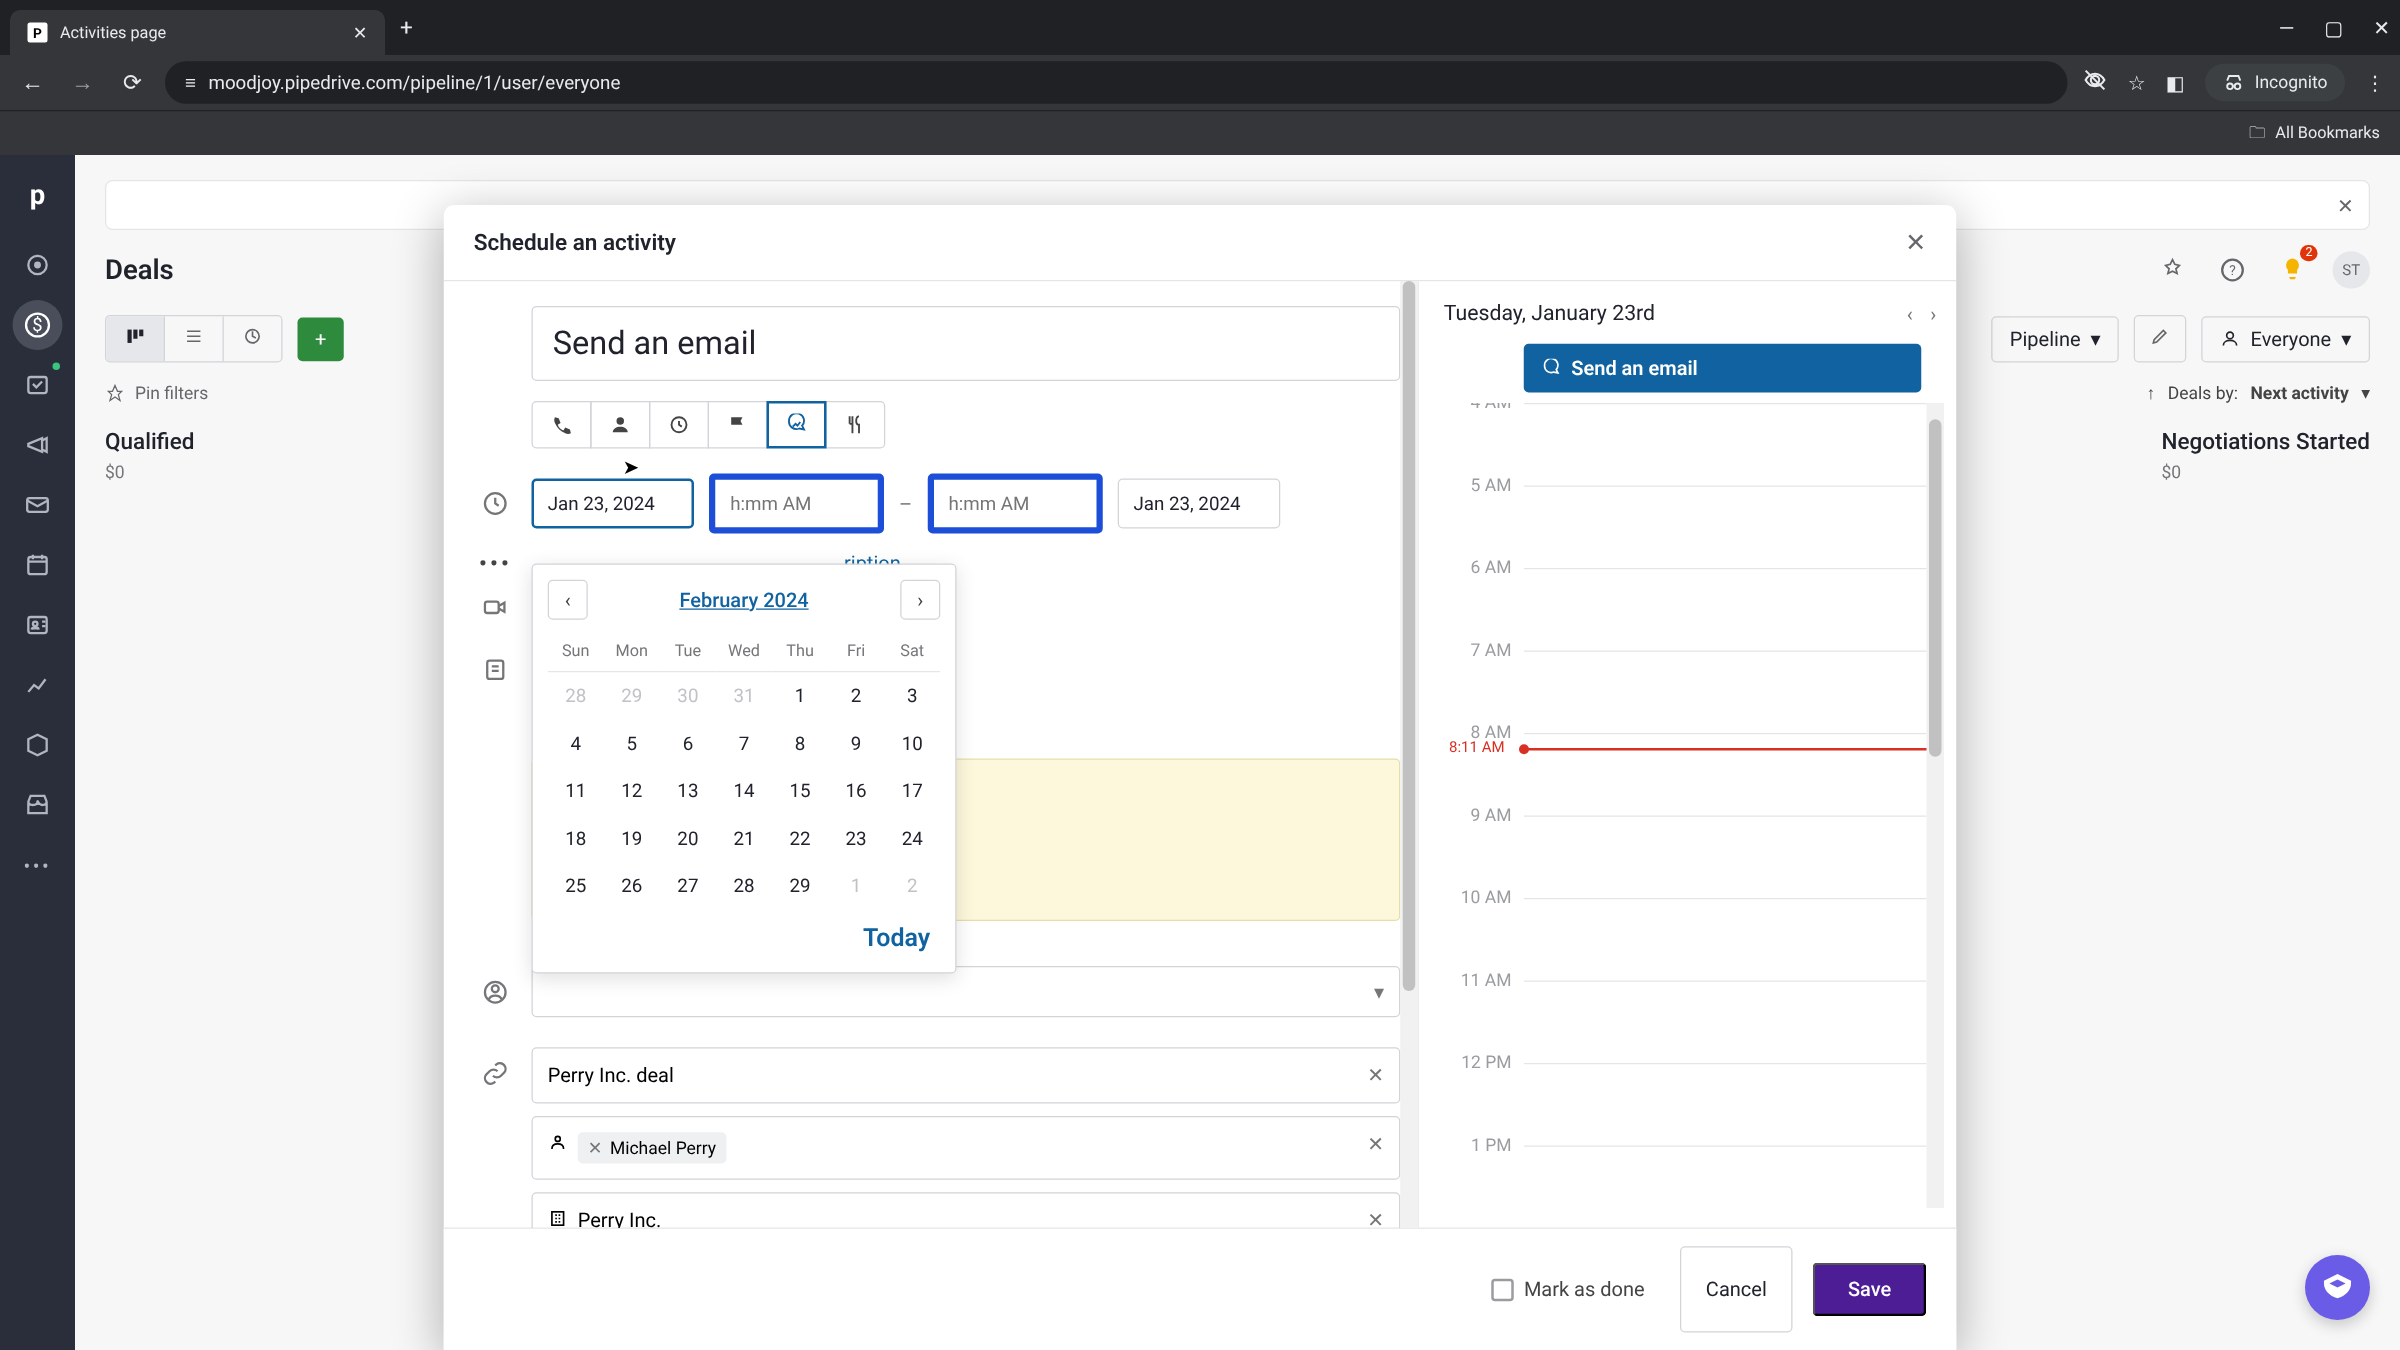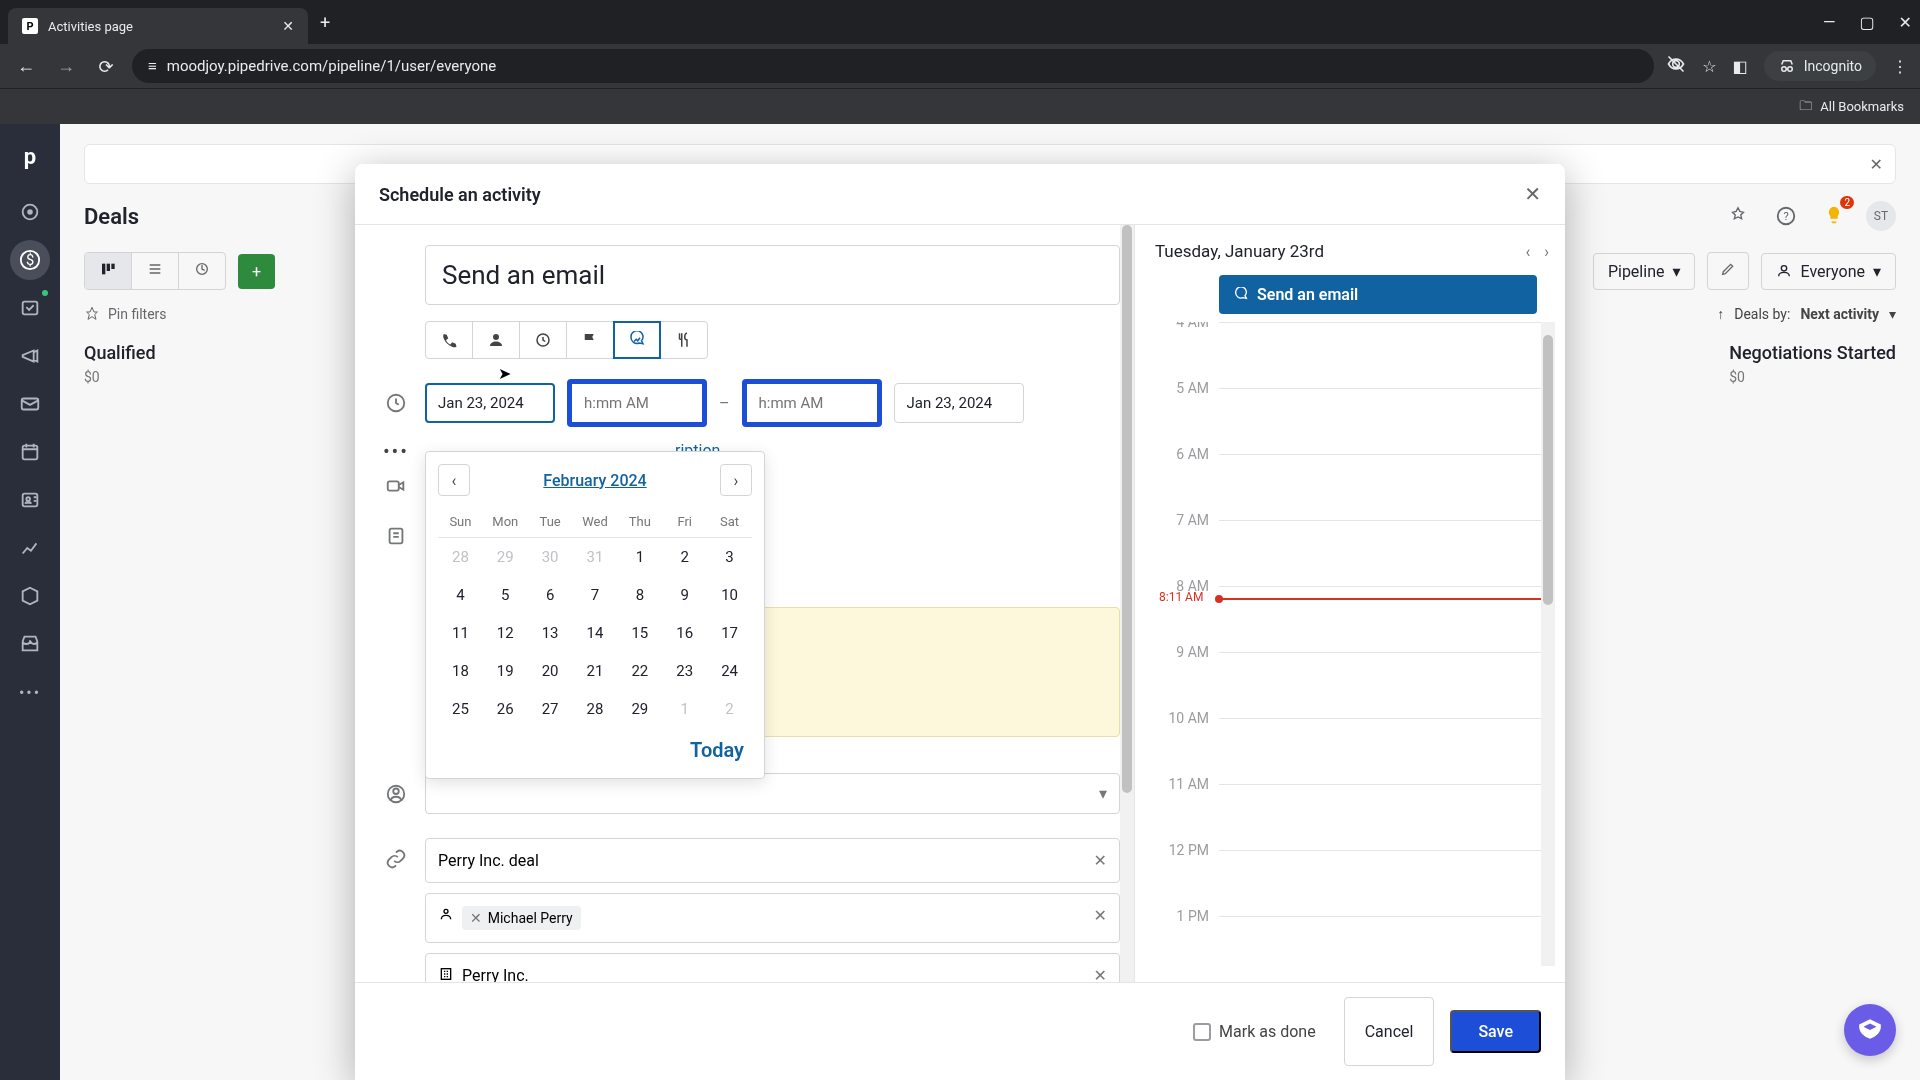--- a/index.html
+++ b/index.html
@@ -124,21 +124,21 @@
 .hour-label { width: 64px; text-align: right; padding-right: 10px; color: #9a9ca0; font-size: 14px; transform: translateY(-8px);}
 .hour-cell { flex: 1; border-top: 1px solid #e5e5e5; }
 .now-line { position: absolute; left: 64px; right: 14px; border-top: 2px solid #d93025; }
 .now-dot { position: absolute; width: 8px; height: 8px; background: #d93025; border-radius: 50%; transform: translate(-4px,-5px);}
 .now-label { position: absolute; left: 4px; font-size: 12px; color: #d93025; transform: translateY(-8px);}
 
 .modal-footer { border-top: 1px solid #e5e5e5; padding: 14px 24px; display: flex; align-items: center; justify-content: flex-end; gap: 16px; background:#fff;}
 .mark-done { display: flex; align-items: center; gap: 8px; color: #444; font-size: 16px; margin-right: 12px;}
 .checkbox { width: 18px; height: 18px; border: 2px solid #9a9ca0; border-radius: 3px; }
 .btn-cancel { background: #fff; border: 1px solid #d2d4d8; padding: 24px 20px; border-radius: 4px; font-size: 16px; color: #21232c;}
-.btn-save { background: #1d4ed8; color: #fff; padding: 10px 26px; border-radius: 4px; font-size: 16px; font-weight: 500;}
+.btn-save { background: #4c1d95; color: #fff; padding: 10px 26px; border-radius: 4px; font-size: 16px; font-weight: 500;}
 
 .fab { position: absolute; bottom: 24px; right: 24px; width: 52px; height: 52px; border-radius: 50%; background: #6b5ce7; display: flex; align-items: center; justify-content: center; color: #fff; box-shadow: 0 4px 12px rgba(0,0,0,0.2);}
 
 .cursor { position: absolute; top: 364px; left: 498px; font-size: 16px; color: #000; z-index: 100; pointer-events: none;}
 
 
 .scroll-track { position: absolute; right: 0; top: 0; bottom: 0; width: 14px; background: #f1f1f1;}
 .scroll-thumb { position: absolute; right: 2px; width: 10px; background: #c1c1c1; border-radius: 5px;}
 
 svg { fill: currentColor; }

